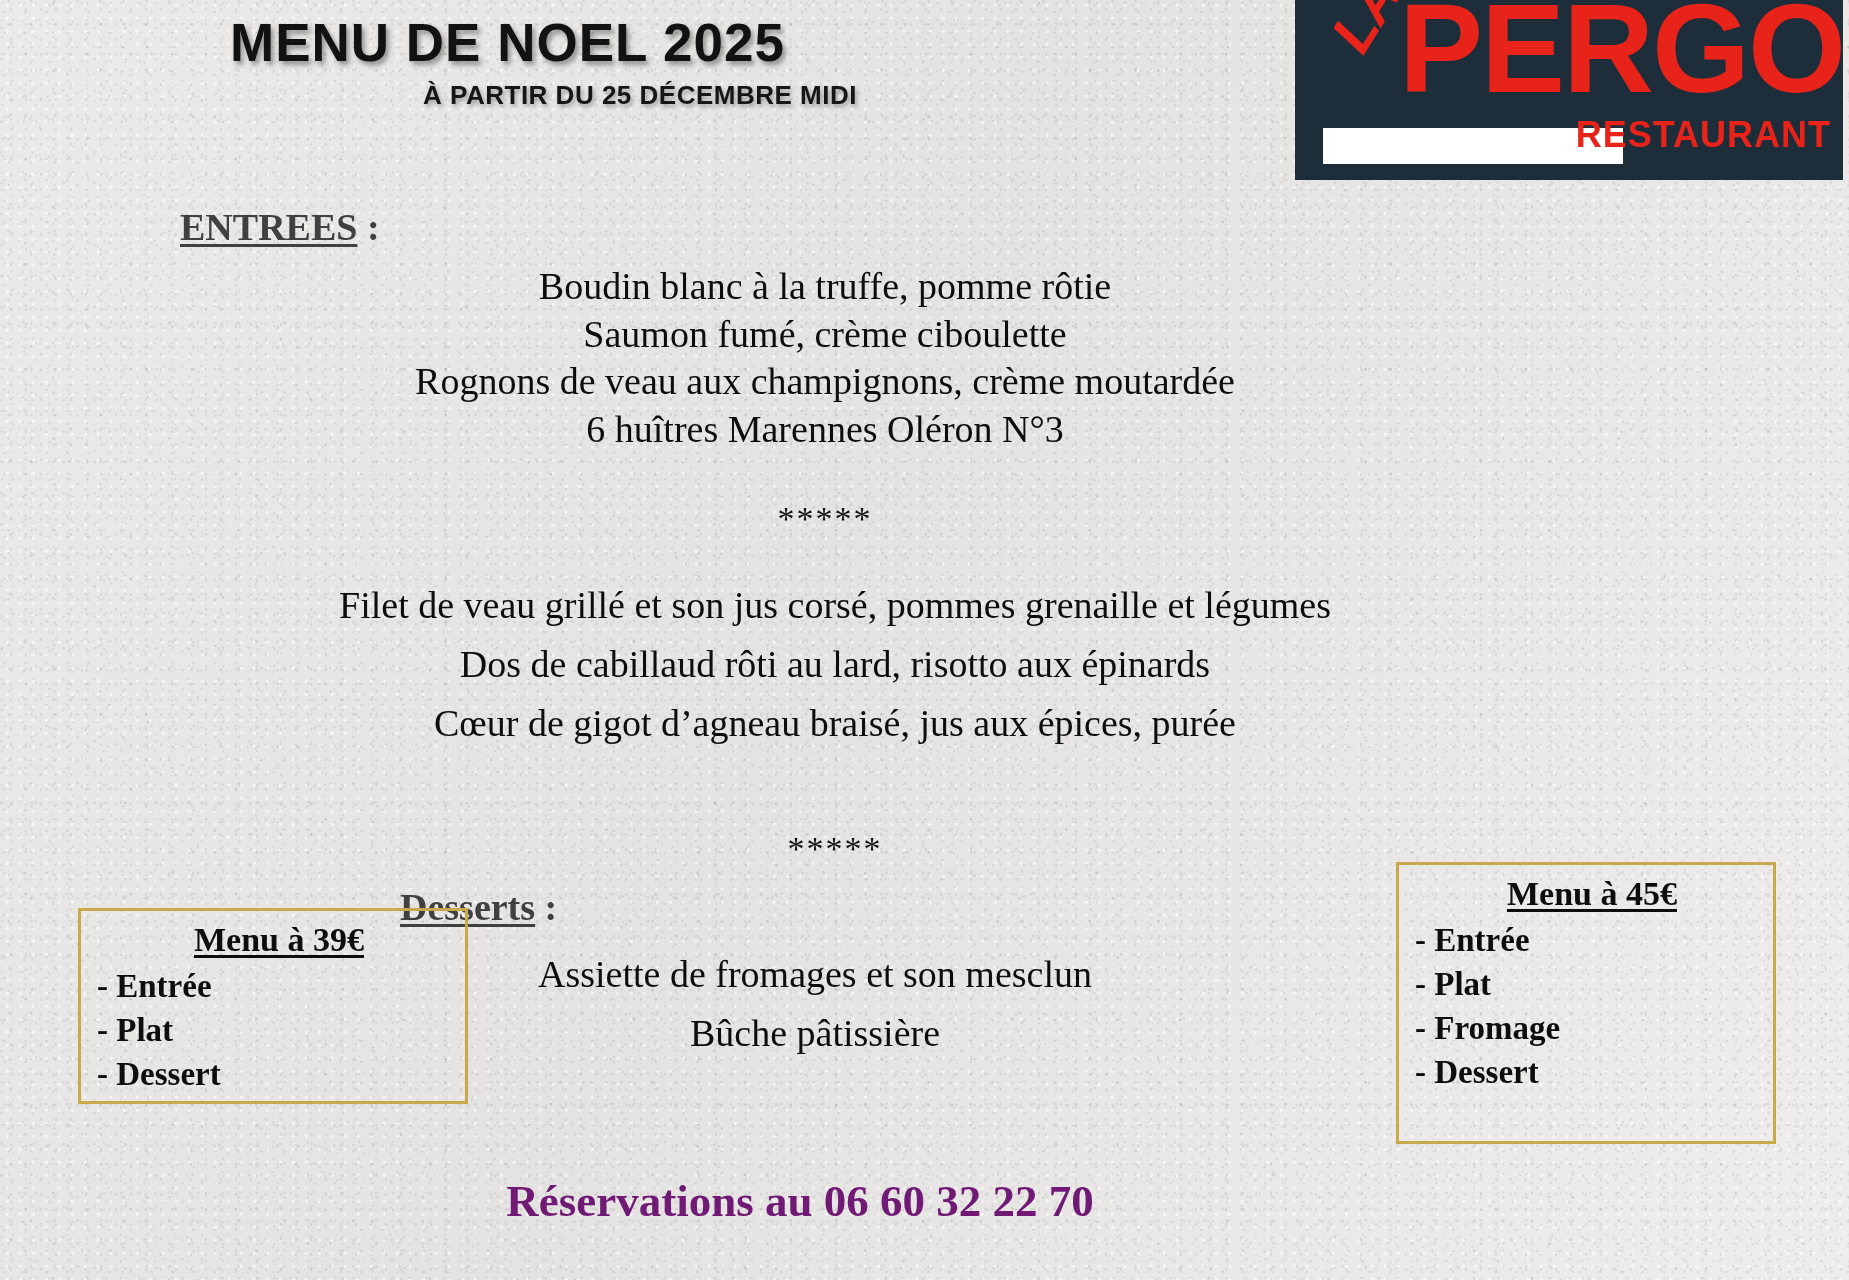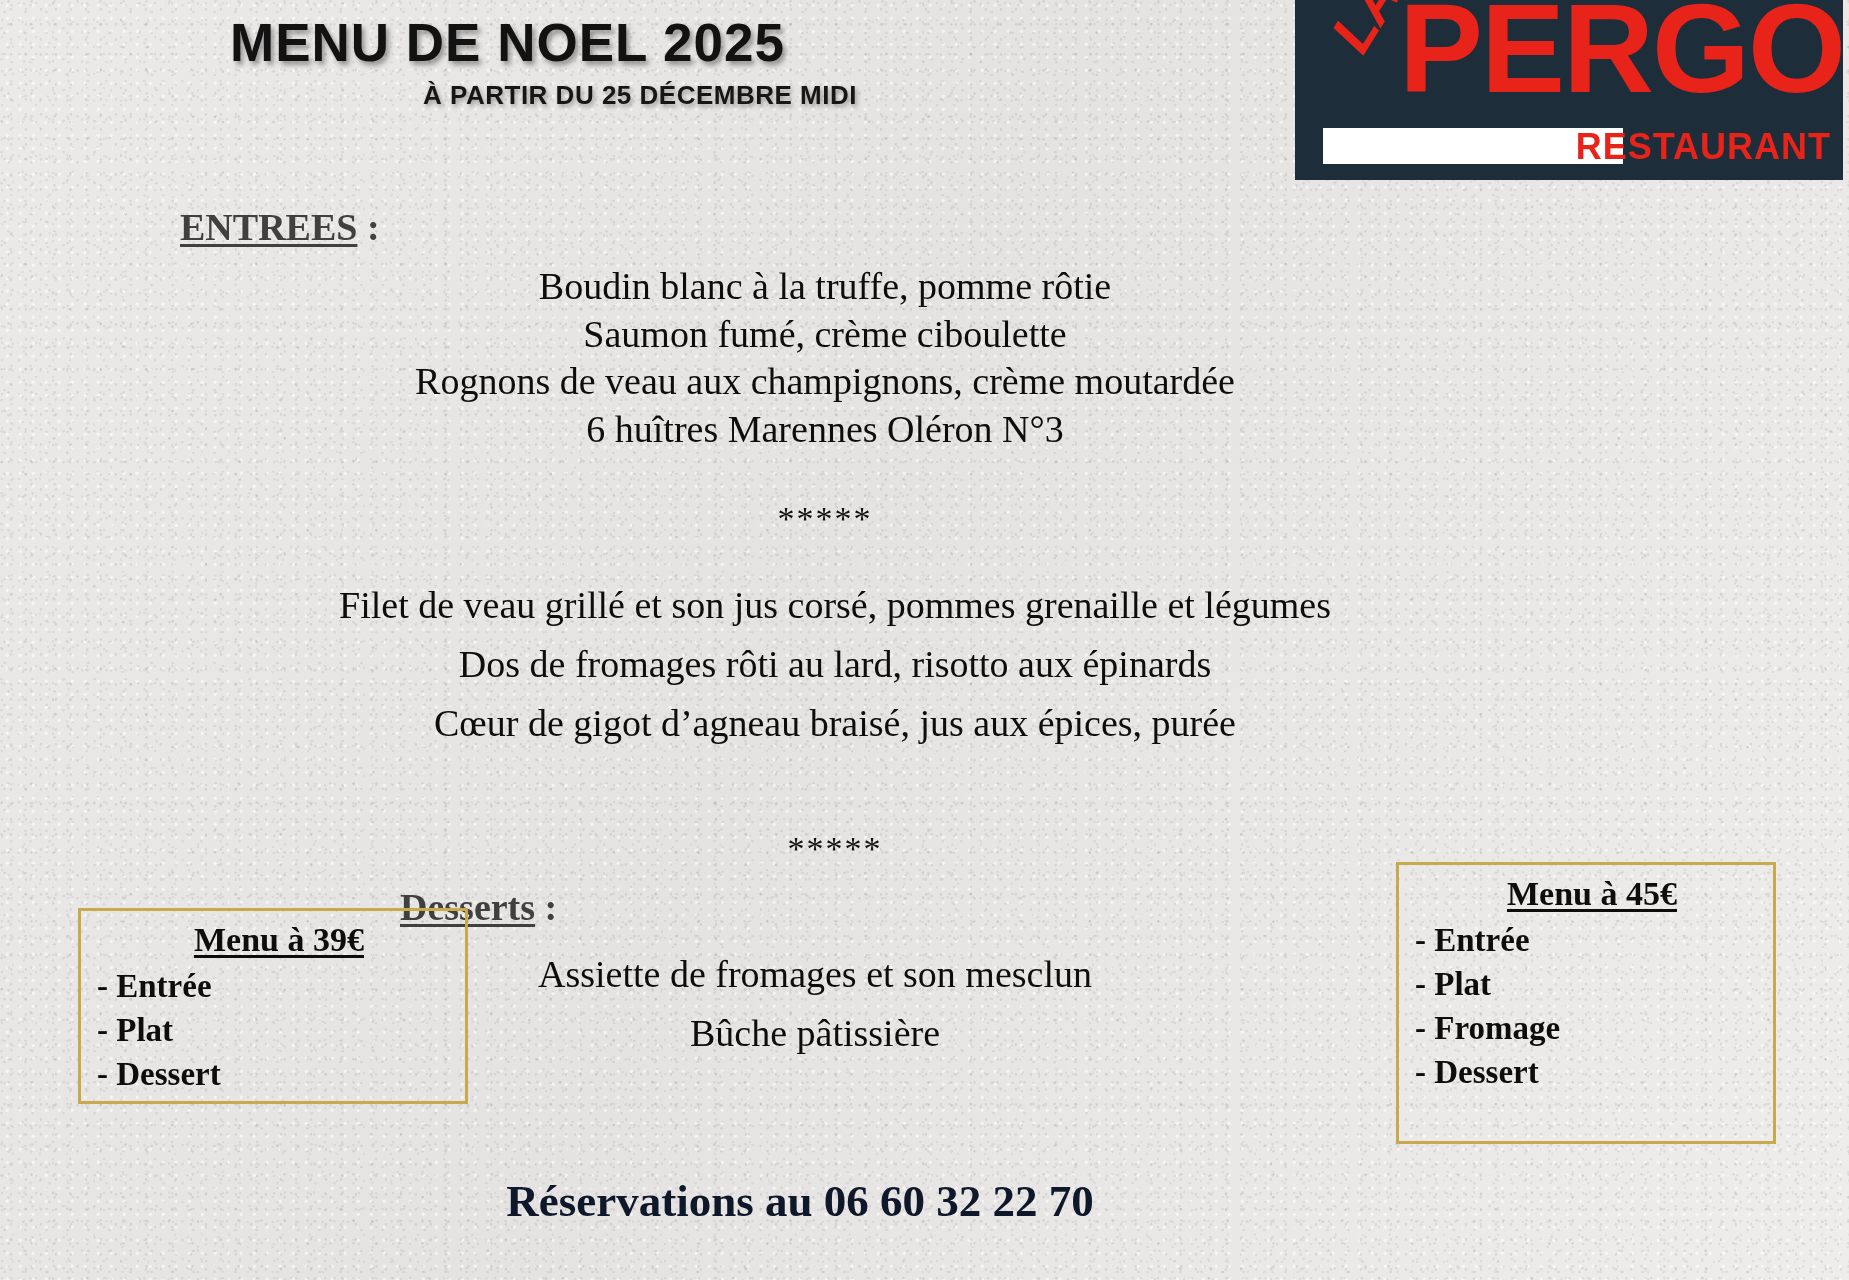--- a/index.html
+++ b/index.html
@@ -109,21 +109,21 @@
     position: absolute;
     left: 28px;
     top: 128px;
     width: 300px;
     height: 36px;
     background: #ffffff;
   }
   .logo-restaurant {
     position: absolute;
     right: 12px;
-    top: 126px;
+    top: 114px;
     font-family: "Liberation Sans", sans-serif;
     font-weight: bold;
     font-size: 36px;
     color: #e8231a;
     letter-spacing: 1px;
     margin-left: 16px;
   }
 
   
   .section-heading {
@@ -157,21 +157,21 @@
   #desserts-block .menu-line { line-height: 1.55; }
 
   .reservations {
     position: absolute;
     left: 240px;
     top: 1175px;
     width: 1120px;
     text-align: center;
     font-weight: bold;
     font-size: 45px;
-    color: #0f172a;
+    color: #701a75;
   }
 
   
   .price-box {
     position: absolute;
     border: 3px solid #c8a94b;
     background: transparent;
     padding: 10px 4px 16px 16px;
     box-sizing: border-box;
   }
@@ -219,21 +219,21 @@
     <div class="menu-line">Saumon fumé, crème  ciboulette</div>
     <div class="menu-line">Rognons de veau aux champignons, crème moutardée</div>
     <div class="menu-line">6 huîtres Marennes Oléron N°3</div>
   </div>
 
   <div id="stars-1" class="stars">*****</div>
 
   <div id="plats-block">
     <div style="height:16px"></div>
     <div class="menu-line">Filet de veau grillé et son jus corsé, pommes grenaille et légumes</div>
-    <div class="menu-line">Dos de fromages rôti au lard, risotto aux épinards</div>
+    <div class="menu-line">Dos de cabillaud rôti au lard, risotto aux épinards</div>
     <div class="menu-line">Cœur de gigot d’agneau braisé, jus aux épices, purée</div>
   </div>
 
   <div id="stars-2" class="stars">*****</div>
 
   <div id="desserts-block">
     <div class="section-heading">
       <span class="ul">Desserts</span><span> :</span>
     </div>
     <div style="height:16px"></div>

